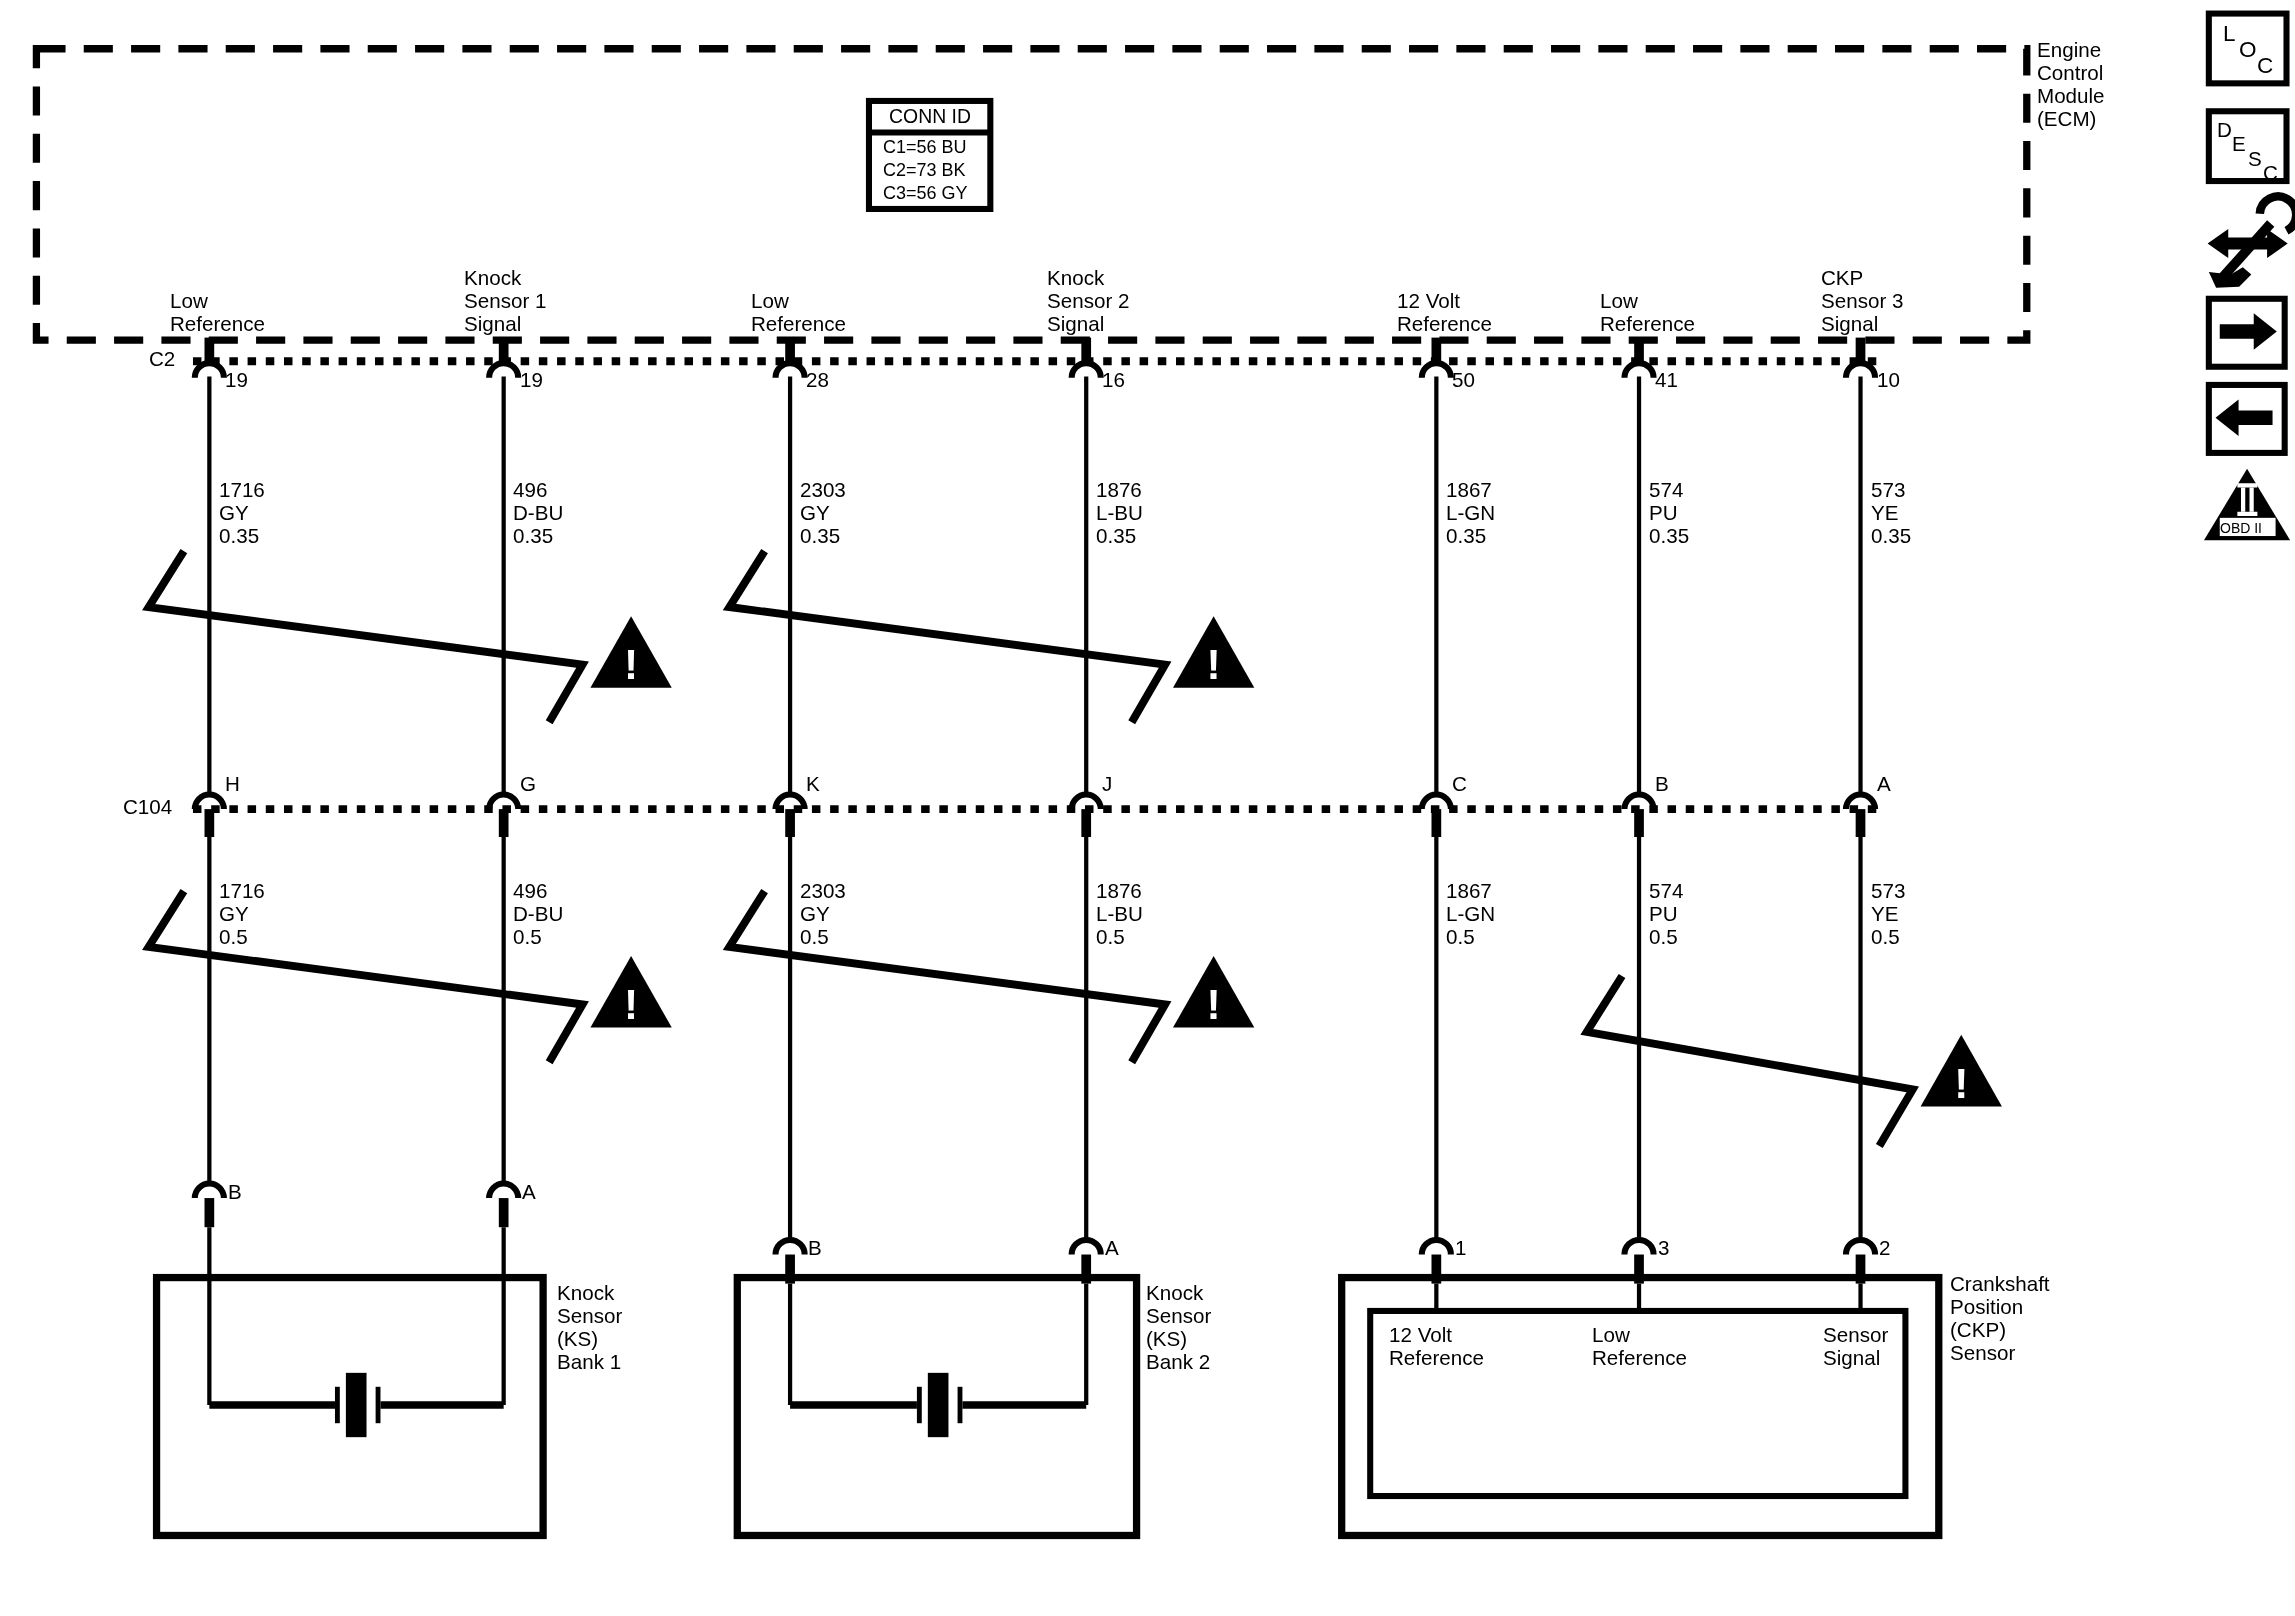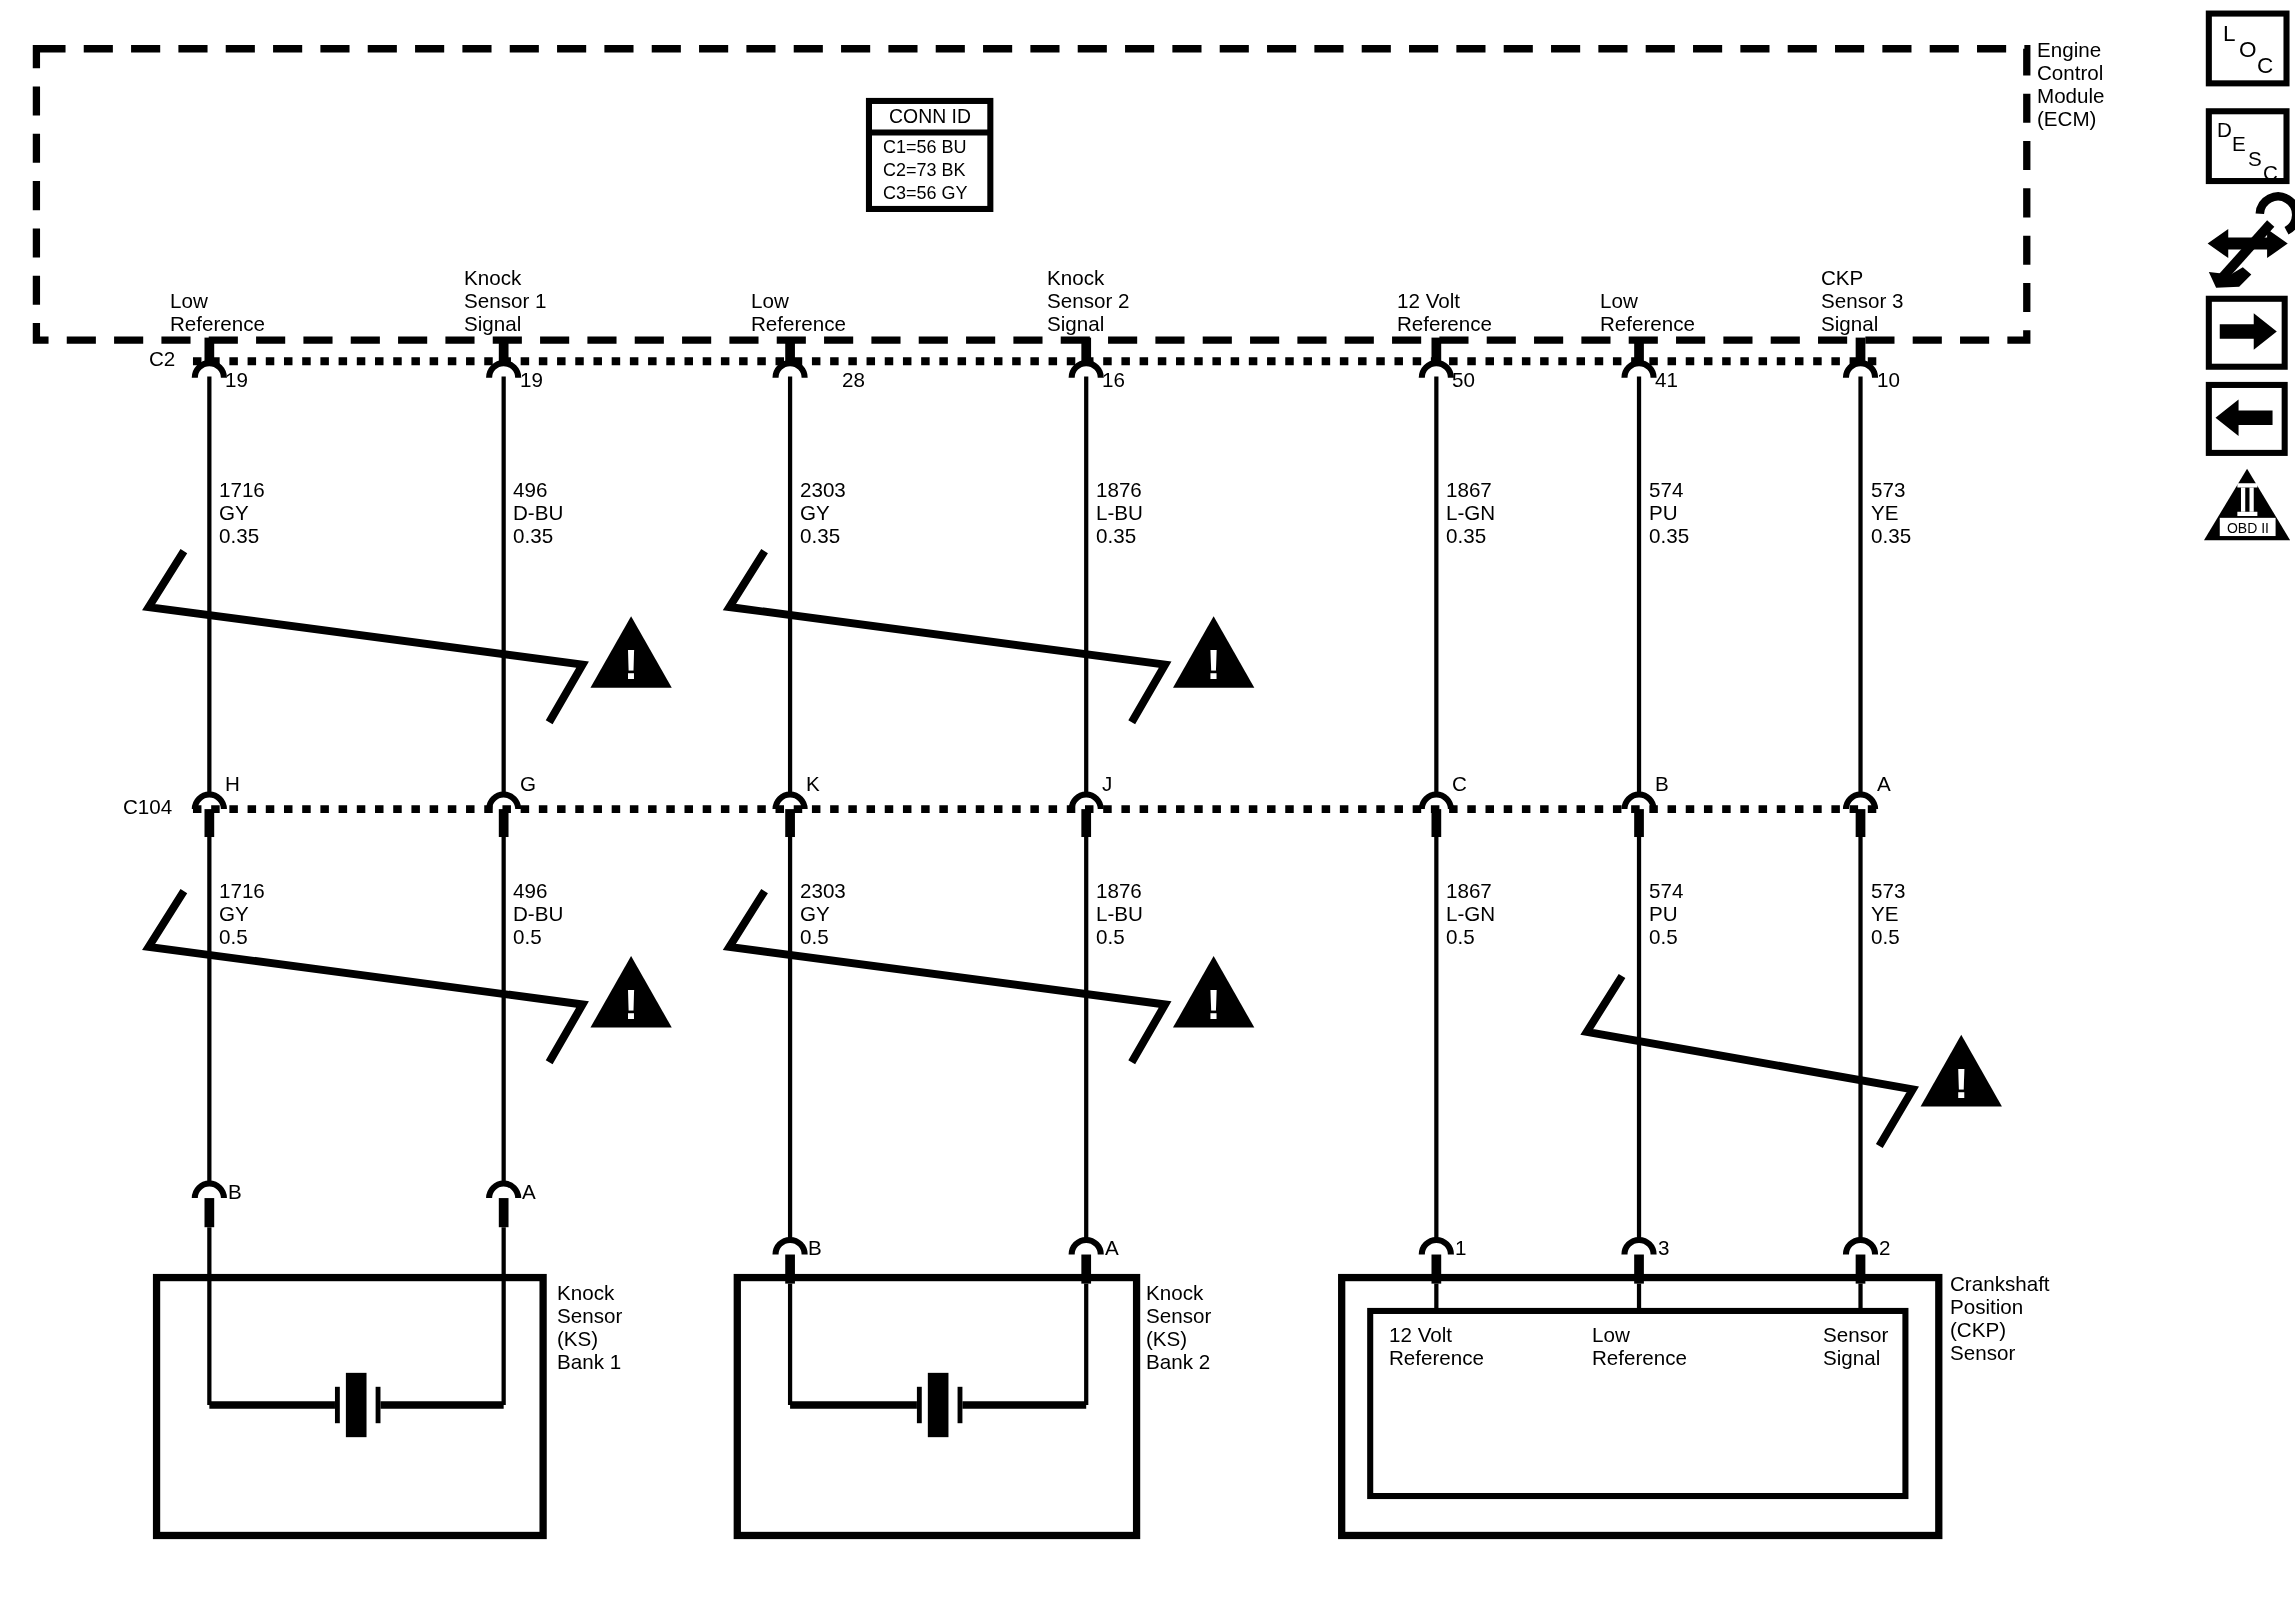--- a/index.html
+++ b/index.html
@@ -2,21 +2,21 @@
 <html style="font-size:9.7px"><head>
 <meta charset="utf-8">
 <style>
   html,body{margin:0;padding:0;background:#ffffff;}
   .page{position:relative;width:2295px;height:1617px;background:#ffffff;overflow:hidden;
         font-family:"Liberation Sans",sans-serif;color:#000;}
   svg.layer{position:absolute;left:0;top:0;}
   .t{position:absolute;white-space:pre-line;font:20.6px/23px "Liberation Sans",sans-serif;color:#000;}
   .small{font:18px/23px "Liberation Sans",sans-serif;}
   .connid-title{font:19.4px/24px "Liberation Sans",sans-serif;text-align:center;width:114px;}
-  .obdlabel{font:14px/17px "Liberation Sans",sans-serif;text-align:center;width:56px;}
+  .obdlabel{font:14px/17px "Liberation Sans",sans-serif;width:56px;}
   .sideletter{font:22.5px/22.5px "Liberation Sans",sans-serif;}
   
   .w{stroke:#000;stroke-width:7;}
   .arc{fill:none;stroke:#000;stroke-width:10;}
   .stub{fill:#000;}
   .box{fill:none;stroke:#000;stroke-width:12;}
   .thinbox{fill:none;stroke:#000;stroke-width:10;}
   .dashbox{fill:none;stroke:#000;stroke-width:12;stroke-dasharray:48 30;}
   .dots{stroke:#000;stroke-width:13;stroke-dasharray:14 16;fill:none;}
   .zig{fill:none;stroke:#000;stroke-width:13;stroke-linejoin:miter;}
@@ -228,21 +228,21 @@
 <div class="t" style="left:1397px;bottom:1282px">12 Volt
 Reference</div>
 <div class="t" style="left:1600px;bottom:1282px">Low
 Reference</div>
 <div class="t" style="left:1821px;bottom:1282px">CKP
 Sensor 3
 Signal</div>
 
 <div class="t" style="left:225px;top:368px">19</div>
 <div class="t" style="left:520px;top:368px">19</div>
-<div class="t" style="left:842px;top:368px">28</div>
+<div class="t" style="left:806px;top:368px">28</div>
 <div class="t" style="left:1102px;top:368px">16</div>
 <div class="t" style="left:1452px;top:368px">50</div>
 <div class="t" style="left:1655px;top:368px">41</div>
 <div class="t" style="left:1877px;top:368px">10</div>
 
 <div class="t" style="left:219px;top:478px">1716
 GY
 0.35</div>
 <div class="t" style="left:513px;top:478px">496
 D-BU

